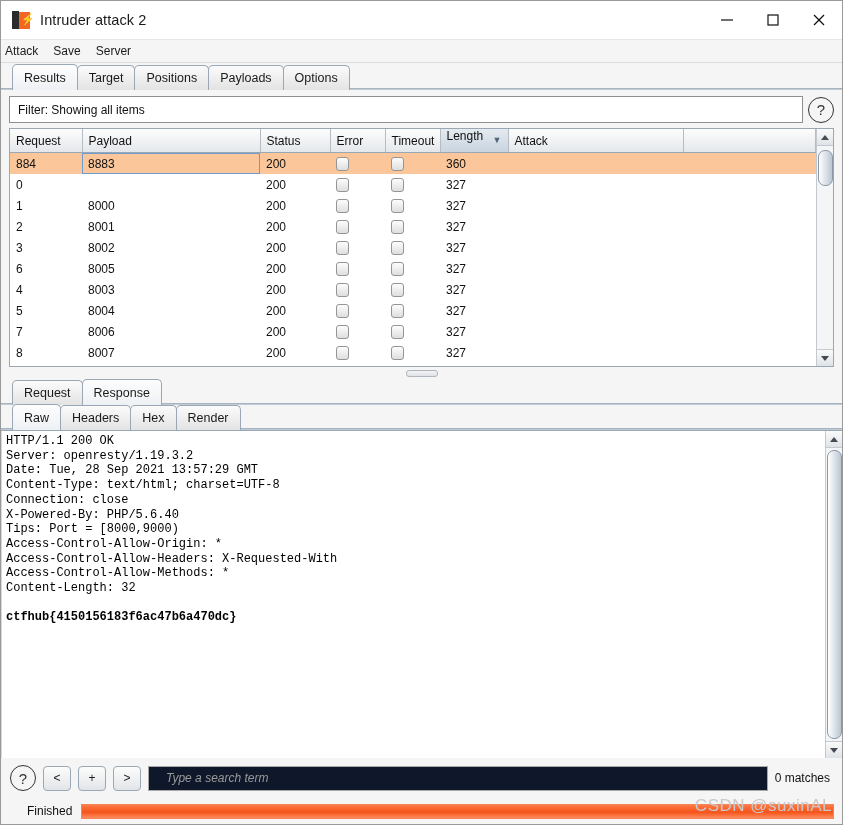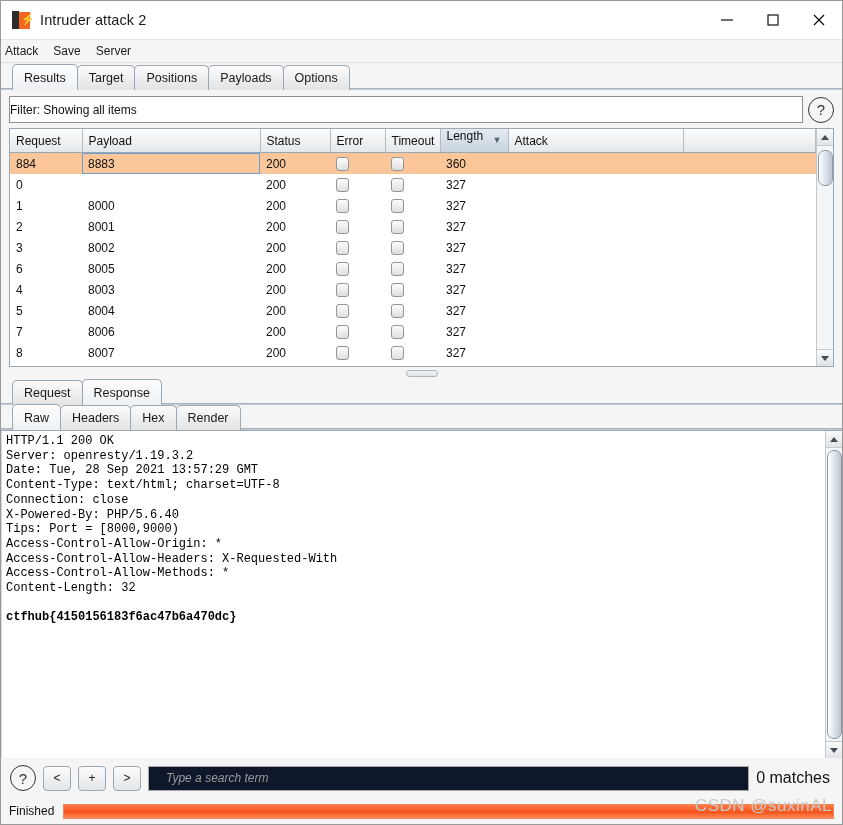--- a/index.html
+++ b/index.html
@@ -63,21 +63,21 @@
   }
 
   
   .filterwrap{
     padding:6px 8px 5px 8px;background:#f5f5f5;
     display:flex;align-items:center;gap:5px;
   }
   .filterbar{
     flex:1;height:27px;box-sizing:border-box;
     background:#fff;border:1px solid #8f8f8f;
-    display:flex;align-items:center;padding-left:0;
+    display:flex;align-items:center;padding-left:8px;
     font-size:12px;color:#111;
   }
   .helpicon{
     width:24px;height:24px;border-radius:50%;
     border:1.6px solid #333;color:#333;
     display:flex;align-items:center;justify-content:center;
     font-size:15px;background:#f5f5f5;flex:0 0 auto;
   }
 
   
@@ -191,28 +191,28 @@
     background:linear-gradient(#fcfcfc,#e2e5e8);
     display:flex;align-items:center;justify-content:center;
     font-size:12px;color:#222;
   }
   .searchinput{
     flex:1;height:25px;box-sizing:border-box;
     border:1px solid #a8a8a8;background:#0f172a;
     display:flex;align-items:center;padding-left:17px;
     font-size:12px;color:#9a9a9a;font-style:italic;
   }
-  .matches{font-size:16px;color:#111;padding-right:3px;white-space:nowrap;}
+  .matches{font-size:12px;color:#111;padding-right:3px;white-space:nowrap;}
 
   
   .statusbar{
     height:26px;min-height:26px;display:flex;align-items:center;
     background:#f5f5f5;padding-left:8px;gap:9px;position:relative;
   }
-  .statustext{font-size:12px;color:#111;white-space:nowrap;}
+  .statustext{font-size:12px;color:#111;white-space:nowrap;margin-left:18px;}
   .progress{
     flex:1;height:15px;margin-right:8px;position:relative;
     border:1px solid #f0875a;box-sizing:border-box;
     background:#fde3d4;overflow:hidden;
   }
   .progress .bar{
     position:absolute;left:0;top:0;bottom:0;
     background:linear-gradient(#ff7a45,#f4541a 55%,#ff8a5c);
   }
   .watermark{

